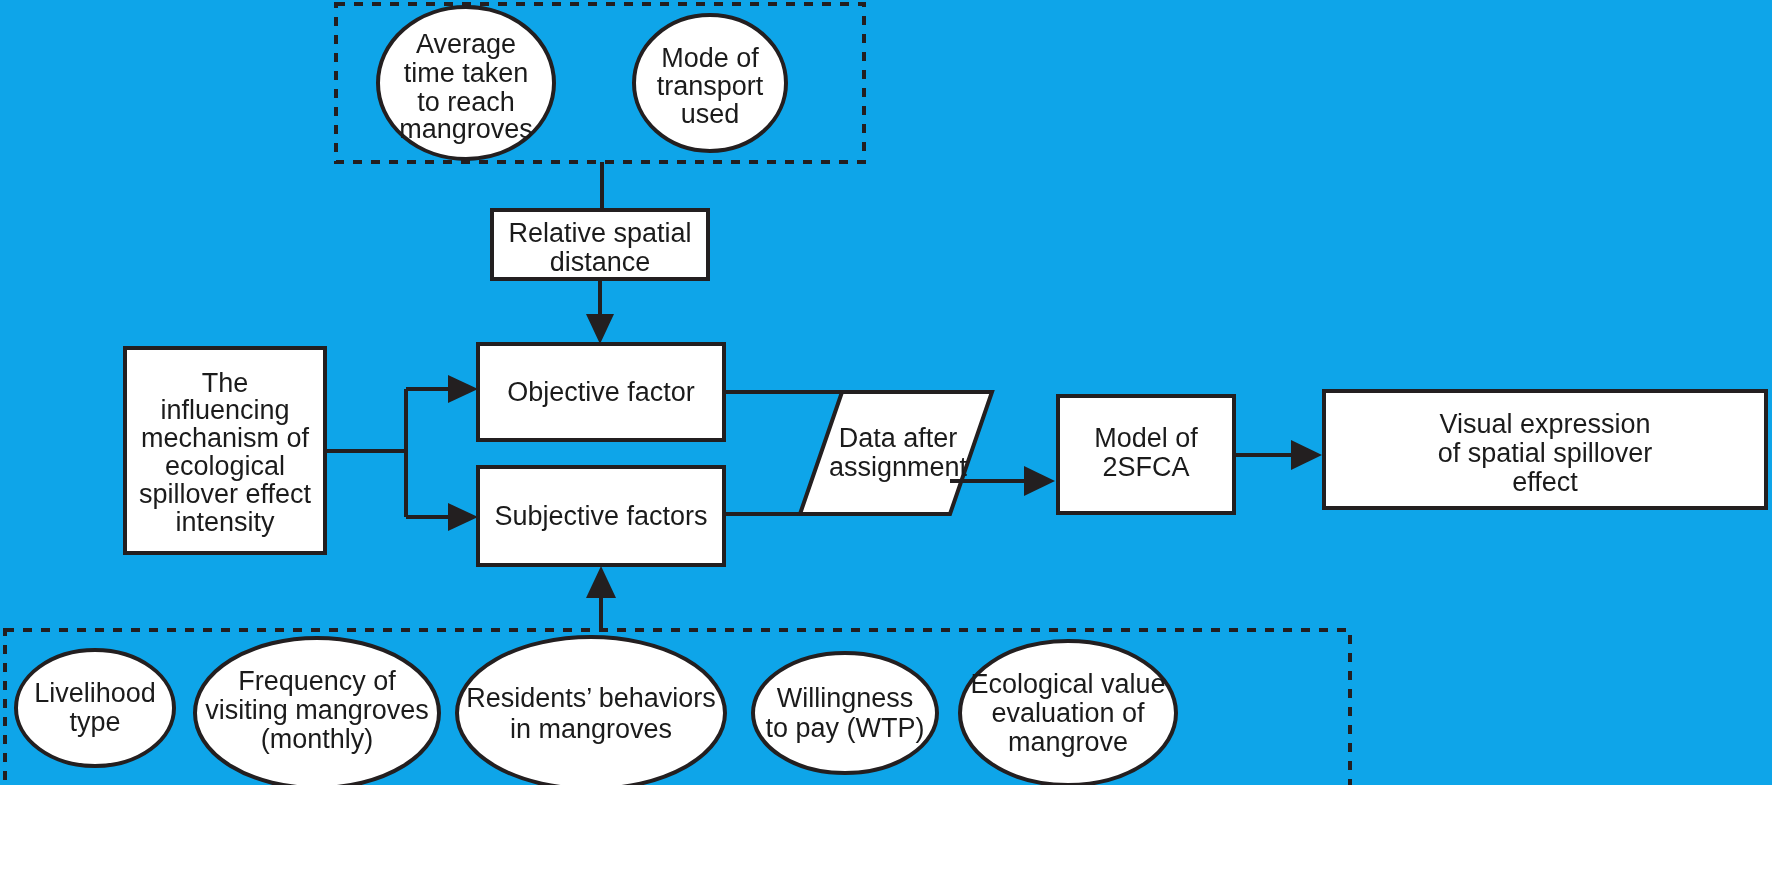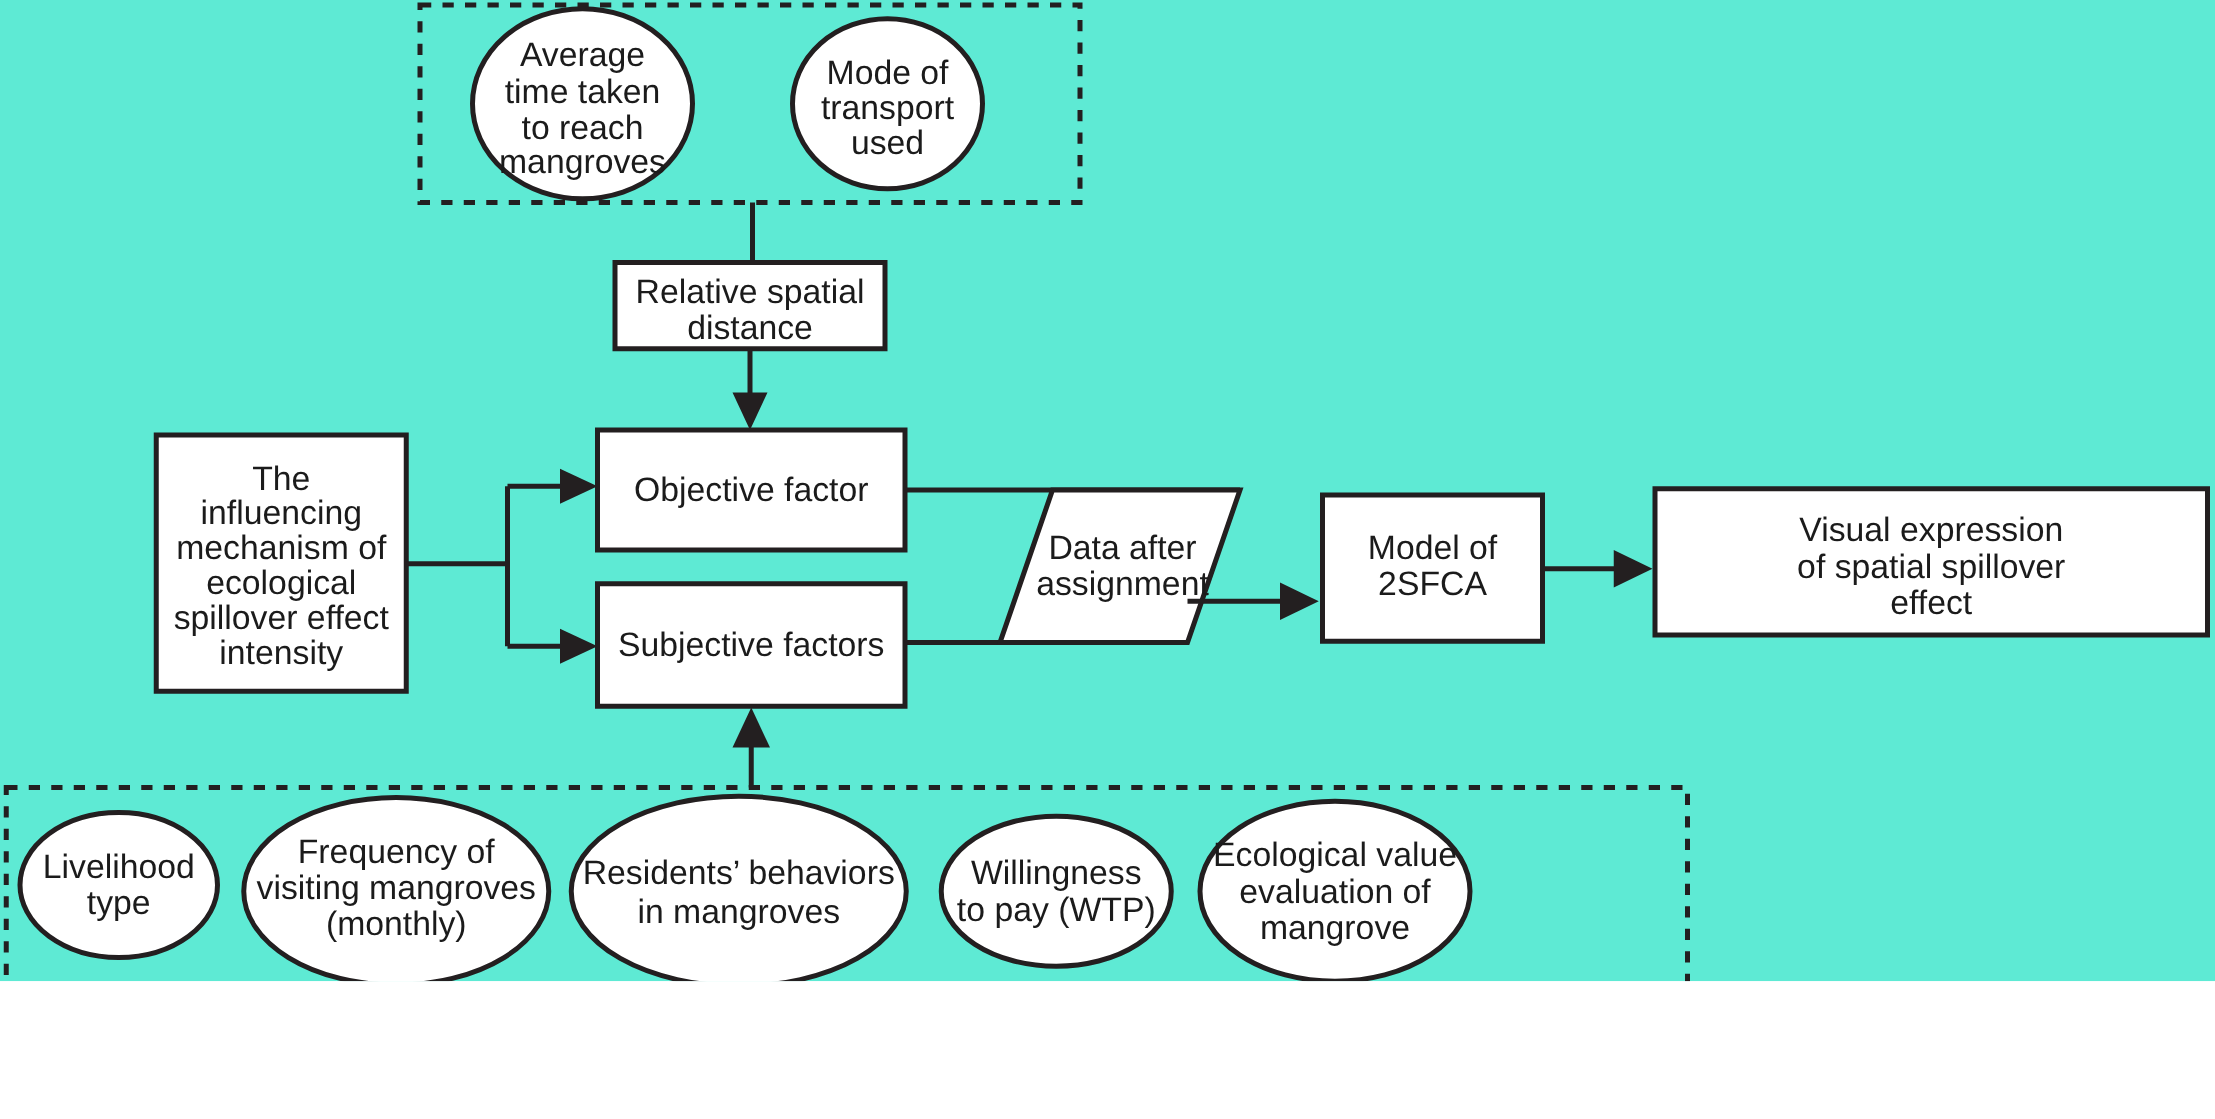--- a/index.html
+++ b/index.html
@@ -7,21 +7,21 @@
     padding: 0;
     background: #ffffff;
   }
   body {
     font-family: "Liberation Sans", sans-serif;
   }
   #diagram-root {
     position: relative;
     width: 1772px;
     height: 785px;
-    background: #5eead4;
+    background: #0ea5e9;
     overflow: hidden;
   }
   svg#flow {
     display: block;
     width: 1772px;
     height: 895px;
   }
   .node-text {
     font-family: "Liberation Sans", sans-serif;
     font-size: 27px;

